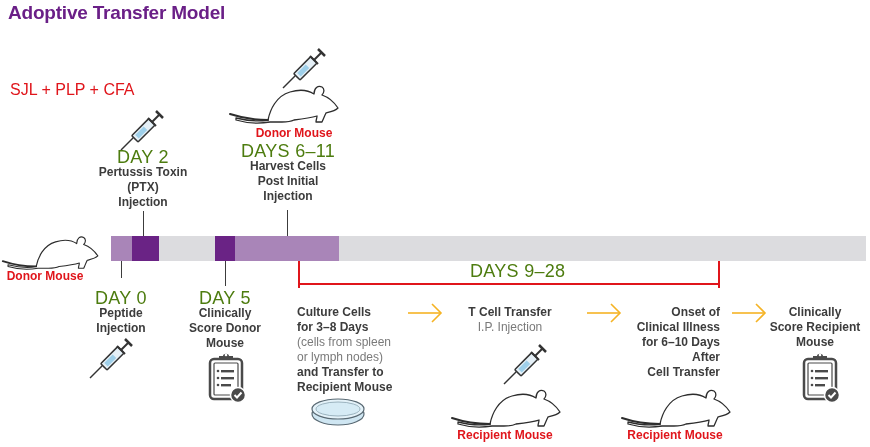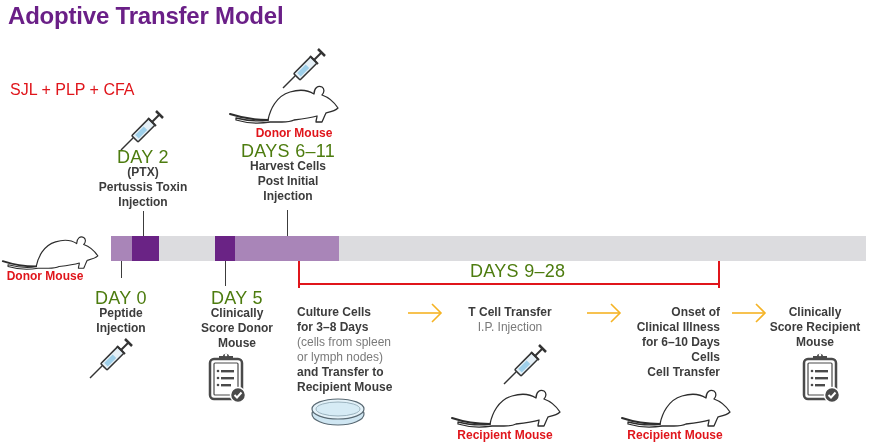--- a/index.html
+++ b/index.html
@@ -1,18 +1,18 @@
 <!DOCTYPE html>
 <html><head>
 <meta charset="utf-8">
 <style>
   html,body{margin:0;padding:0;background:#fff;}
   body{width:870px;height:447px;position:relative;overflow:hidden;font-family:"Liberation Sans","DejaVu Sans",sans-serif;}
   .abs{position:absolute;}
-  .title{left:8px;top:2px;font-size:24px;font-weight:700;color:#6a1f87;letter-spacing:-0.2px;white-space:nowrap;}
+  .title{left:8px;top:2px;font-size:19px;font-weight:700;color:#6a1f87;letter-spacing:-0.2px;white-space:nowrap;}
   .subtitle{left:10px;top:33px;font-size:16px;color:#e0151b;white-space:nowrap;margin-top:48px;}
   .txt{color:#3c3c3c;font-size:12px;line-height:15px;text-align:center;white-space:nowrap;}
   .day{color:#4d7c0f;font-size:18px;font-weight:400;letter-spacing:0.3px;}
   .b{font-weight:700;color:#3c3c3c;}
   .light{color:#7a7a7a;font-weight:400;}
   .red-label{color:#e0151b;font-weight:700;font-size:12px;white-space:nowrap;text-align:center;}
   .seg{position:absolute;top:236px;height:25px;}
   .vline{position:absolute;width:1px;background:#3c3c3c;}
   .rline{position:absolute;background:#e0151b;}
   svg{position:absolute;overflow:visible;}
@@ -83,22 +83,22 @@
 <svg style="left:228px;top:74px;" width="112" height="52">
     <use href="#mouse"></use>
   </svg>
 <div class="abs red-label" style="left:254px;top:126px;width:80px;">Donor Mouse</div>
 
 <svg style="left:121px;top:110px;" width="44" height="42">
     <use href="#syringe"></use>
   </svg>
 <div class="abs txt" style="left:88px;top:150px;width:110px;">
   <div class="day">DAY 2</div>
+  <div class="b">Pertussis Toxin</div>
   <div class="b">(PTX)</div>
-  <div class="b">Pertussis Toxin</div>
   <div class="b">Injection</div>
 </div>
 
 <div class="abs txt" style="left:238px;top:144px;width:100px;">
   <div class="day">DAYS 6–11</div>
   <div class="b">Harvest Cells</div>
   <div class="b">Post Initial</div>
   <div class="b">Injection</div>
 </div>
 
@@ -111,21 +111,21 @@
 
 <div class="abs txt" style="left:76px;top:291px;width:90px;">
   <div class="day">DAY 0</div>
   <div class="b">Peptide</div>
   <div class="b">Injection</div>
 </div>
 <svg style="left:90px;top:338px;" width="44" height="42">
     <use href="#syringe"></use>
   </svg>
 
-<div class="abs txt" style="left:192px;top:291px;width:90px;">
+<div class="abs txt" style="left:180px;top:291px;width:90px;">
   <div class="day">DAY 5</div>
   <div class="b">Clinically</div>
   <div class="b">Score Donor</div>
   <div class="b">Mouse</div>
 </div>
 <svg style="left:208px;top:353px;" width="40" height="52">
     <use href="#clipboard"></use>
   </svg>
 
 <div class="abs txt" style="left:297px;top:305px;text-align:left;">
@@ -161,21 +161,21 @@
   </svg>
 <svg style="left:450px;top:378px;" width="112" height="52">
     <use href="#mouse"></use>
   </svg>
 <div class="abs red-label" style="left:455px;top:428px;width:100px;">Recipient Mouse</div>
 
 <div class="abs txt" style="left:620px;top:305px;width:100px;text-align:right;">
   <div class="b">Onset of</div>
   <div class="b">Clinical Illness</div>
   <div class="b">for 6–10 Days</div>
-  <div class="b">Cells</div>
+  <div class="b">After</div>
   <div class="b">Cell Transfer</div>
 </div>
 <svg style="left:620px;top:378px;" width="112" height="52">
     <use href="#mouse"></use>
   </svg>
 <div class="abs red-label" style="left:625px;top:428px;width:100px;">Recipient Mouse</div>
 
 <div class="abs txt" style="left:765px;top:305px;width:100px;">
   <div class="b">Clinically</div>
   <div class="b">Score Recipient</div>

